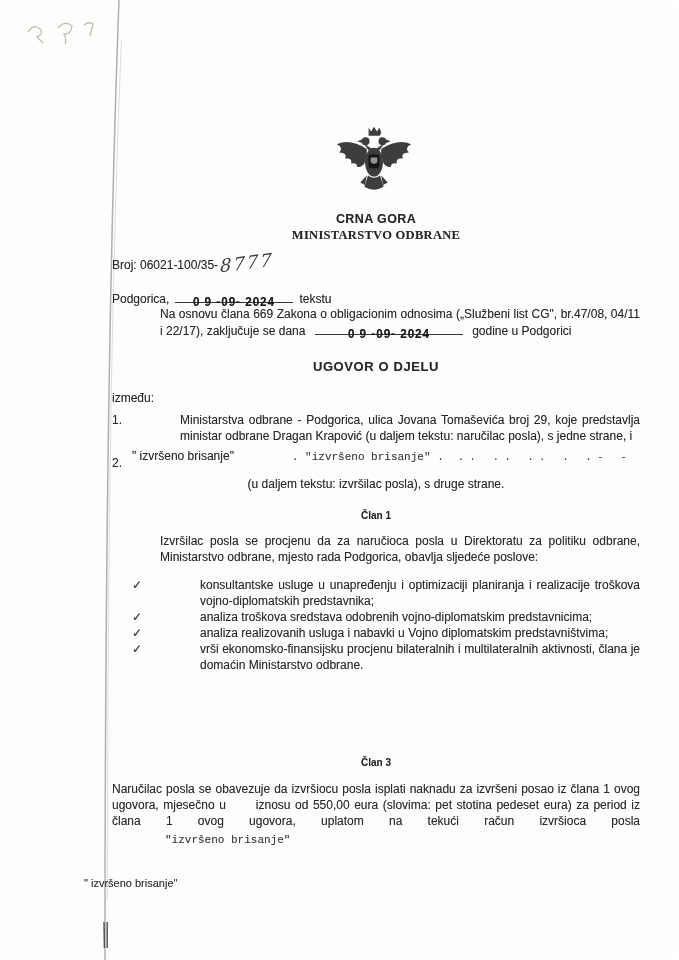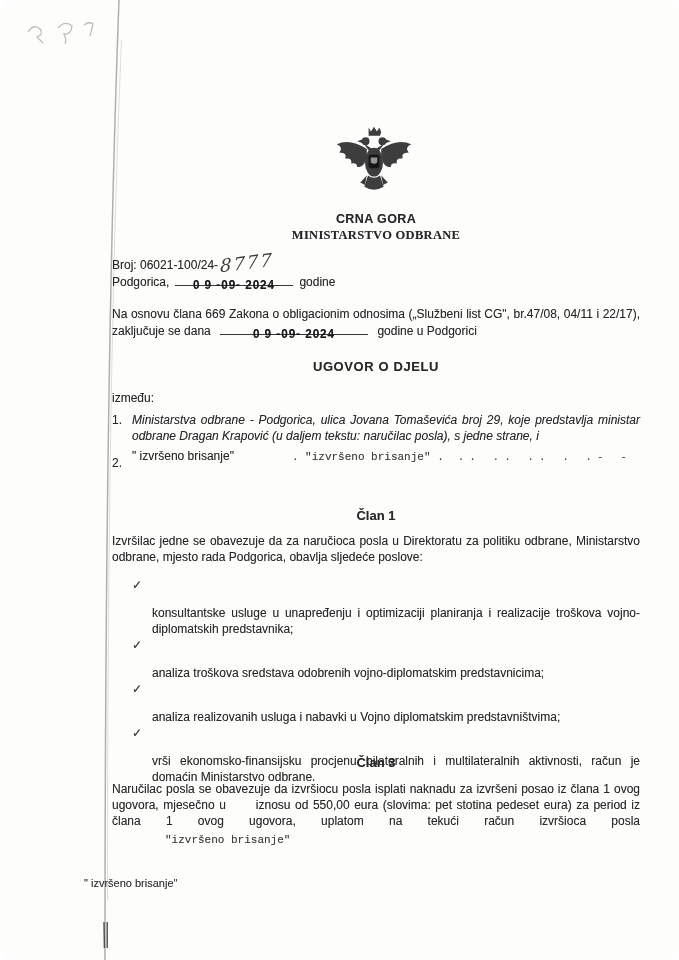--- a/index.html
+++ b/index.html
@@ -7,21 +7,21 @@
   body { font-family:"Liberation Sans", sans-serif; }
   .page {
     position:relative; width:679px; height:960px; overflow:hidden;
     background:#fdfdfc; color:#272727;
     text-shadow:0 0 .5px rgba(40,40,40,.35);
     font-size:12px; line-height:16px;border-radius:16px;
   }
   .abs { position:absolute; }
   .content { left:112px; width:528px; }
   .centered { text-align:center; }
-  .justify { text-align:justify; }
+  .justify { text-align:justify;padding-left:48px; }
   .justify-last { text-align:justify; text-align-last:justify; }
 
   
   .emblem { left:332px; top:118px; width:84px; height:92px; }
 
   .org-country { font-weight:700; font-size:12.5px; letter-spacing:.4px; }
   .org-ministry { font-weight:700; font-size:12.5px; letter-spacing:.3px;font-family:Liberation Serif, serif; }
 
   
   .ref-line { white-space:nowrap; }
@@ -36,46 +36,46 @@
   }
   .blank-ref { width:118px; }
   .blank-intro { width:148px; }
   .stamp {
     position:absolute; left:50%; top:4px; transform:translateX(-50%) scaleX(.94);
     white-space:nowrap; font-weight:700; font-size:12.5px; letter-spacing:1px;
     color:#1c1c1c; text-shadow:0 0 .6px rgba(0,0,0,.5);
   }
 
   .doc-title { font-weight:700; font-size:13px; letter-spacing:.6px; }
-  .clan-heading { font-weight:700; font-size:13px; }
+  .clan-heading { font-weight:700; font-size:10px; }
 
   
   .party-row { display:flex; }
   .party-num { width:20px; flex:0 0 20px; }
-  .party-text { flex:1;font-style:italic; }
+  .party-text { flex:1; }
 
   .redaction-row { display:flex; align-items:baseline; margin-left:20px; }
   .red-sans { white-space:nowrap; }
   .red-mono {
     font-family:"Liberation Mono","DejaVu Sans Mono",monospace;
     font-size:11px; color:#3a3a3a; white-space:nowrap; margin-left:58px;
   }
   .red-trail {
     font-family:"Liberation Mono","DejaVu Sans Mono",monospace;
     font-size:11px; color:#4a4a4a; flex:1; margin-left:14px;
     letter-spacing:5px; white-space:nowrap; overflow:hidden;
   }
   .party2-num { position:absolute; left:0; top:7px; }
   .party2-tail { text-align:center; margin-top:11px; }
 
   
   .check-list { display:flex; flex-direction:column; gap:0; }
   .check-item { display:flex; }
   .check-mark { width:20px; flex:0 0 20px; margin-left:20px; color:#2e2e2e; }
-  .check-text { flex:1;margin-top:28px; }
+  .check-text { flex:1; }
 
   .gap-redacted { display:inline-block; width:30px; }
 
   .mono-note {
     font-family:"Liberation Mono","DejaVu Sans Mono",monospace;
     font-size:11px; color:#3a3a3a; white-space:nowrap;
   }
   .footnote { font-size:11px; color:#2f2f2f; }
 
   .scan-svg { left:0; top:0; width:679px; height:960px; pointer-events:none; }
@@ -120,24 +120,24 @@
     </svg>
   </div>
 
   <div class="abs content centered" style="top:211px">
     <div class="org-country">CRNA GORA</div>
     <div class="org-ministry">MINISTARSTVO ODBRANE</div>
   </div>
 
   <div class="abs content" style="top:255px">
     <div class="ref-line">
-      <span>Broj: 06021-100/24-</span><span class="hand">8777</span>
+      <span>Broj: 06021-100/35-</span><span class="hand">8777</span>
     </div>
-    <div class="ref-line" style="margin-top:0">
-      <span>Podgorica,</span><span class="blank blank-ref"><span class="stamp">0 9 -09- 2024</span></span><span>godine</span>
+    <div class="ref-line" style="margin-top:17px">
+      <span>Podgorica,</span><span class="blank blank-ref"><span class="stamp">0 9 -09- 2024</span></span><span>tekstu</span>
     </div>
   </div>
 
   <p class="abs content justify" style="top:306px"><span>Na osnovu člana 669 Zakona o obligacionim odnosima („Službeni list CG", br.47/08, 04/11 i 22/17), zaključuje se dana</span> <span class="blank blank-intro"><span class="stamp">0 9 -09- 2024</span></span> <span>godine u Podgorici</span></p>
 
   <div class="abs content" style="top:390px">između:</div>
 
   <div class="abs content centered doc-title" style="top:359px">UGOVOR O DJELU</div>
 
   <div class="abs content party-row" style="top:412px">
@@ -145,41 +145,42 @@
     <div class="party-text justify">Ministarstva odbrane - Podgorica, ulica Jovana Tomaševića broj 29, koje predstavlja ministar odbrane Dragan Krapović (u daljem tekstu: naručilac posla), s jedne strane, i</div>
   </div>
 
   <div class="abs content" style="top:448px">
     <span class="party2-num">2.</span>
     <div class="redaction-row">
       <span class="red-sans">" izvršeno brisanje"</span>
       <span class="red-mono">. "izvršeno brisanje" .</span>
       <span class="red-trail">.. .. .. . .- - . .</span>
     </div>
+    <div class="party2-tail">(u daljem tekstu: izvršilac posla), s druge strane.</div>
   </div>
 
   <div class="abs content centered clan-heading" style="top:508px">Član 1</div>
-  <p class="abs content justify" style="top:533px">Izvršilac jedne se obavezuje da za naručioca posla u Direktoratu za politiku odbrane, Ministarstvo odbrane, mjesto rada Podgorica, obavlja sljedeće poslove:</p>
+  <p class="abs content justify" style="top:533px">Izvršilac posla se procjenu da za naručioca posla u Direktoratu za politiku odbrane, Ministarstvo odbrane, mjesto rada Podgorica, obavlja sljedeće poslove:</p>
 
   <div class="abs content check-list" style="top:577px">
     <div class="check-item">
       <span class="check-mark">✓</span>
       <div class="check-text justify">konsultantske usluge u unapređenju i optimizaciji planiranja i realizacije troškova vojno-diplomatskih predstavnika;</div>
     </div>
     <div class="check-item">
       <span class="check-mark">✓</span>
       <div class="check-text justify">analiza troškova sredstava odobrenih vojno-diplomatskim predstavnicima;</div>
     </div>
     <div class="check-item">
       <span class="check-mark">✓</span>
       <div class="check-text justify">analiza realizovanih usluga i nabavki u Vojno diplomatskim predstavništvima;</div>
     </div>
     <div class="check-item">
       <span class="check-mark">✓</span>
-      <div class="check-text justify">vrši ekonomsko-finansijsku procjenu bilateralnih i multilateralnih aktivnosti, račun je domaćin Ministarstvo odbrane.</div>
+      <div class="check-text justify">vrši ekonomsko-finansijsku procjenu bilateralnih i multilateralnih aktivnosti, člana je domaćin Ministarstvo odbrane.</div>
     </div>
   </div>
 
 
   <div class="abs content centered clan-heading" style="top:755px">Član 3</div>
   <p class="abs content justify-last" style="top:781px"><span>Naručilac posla se obavezuje da izvršiocu posla isplati naknadu za izvršeni posao iz člana 1 ovog ugovora, mjesečno u</span><span class="gap-redacted"></span><span>iznosu od 550,00 eura (slovima: pet stotina pedeset eura) za period iz člana 1 ovog ugovora, uplatom na tekući račun izvršioca posla</span></p>
   <div class="abs mono-note" style="left:165px; top:832px">"izvršeno brisanje"</div>
 
   <div class="abs footnote" style="left:84px; top:875px">" izvršeno brisanje"</div>
 

